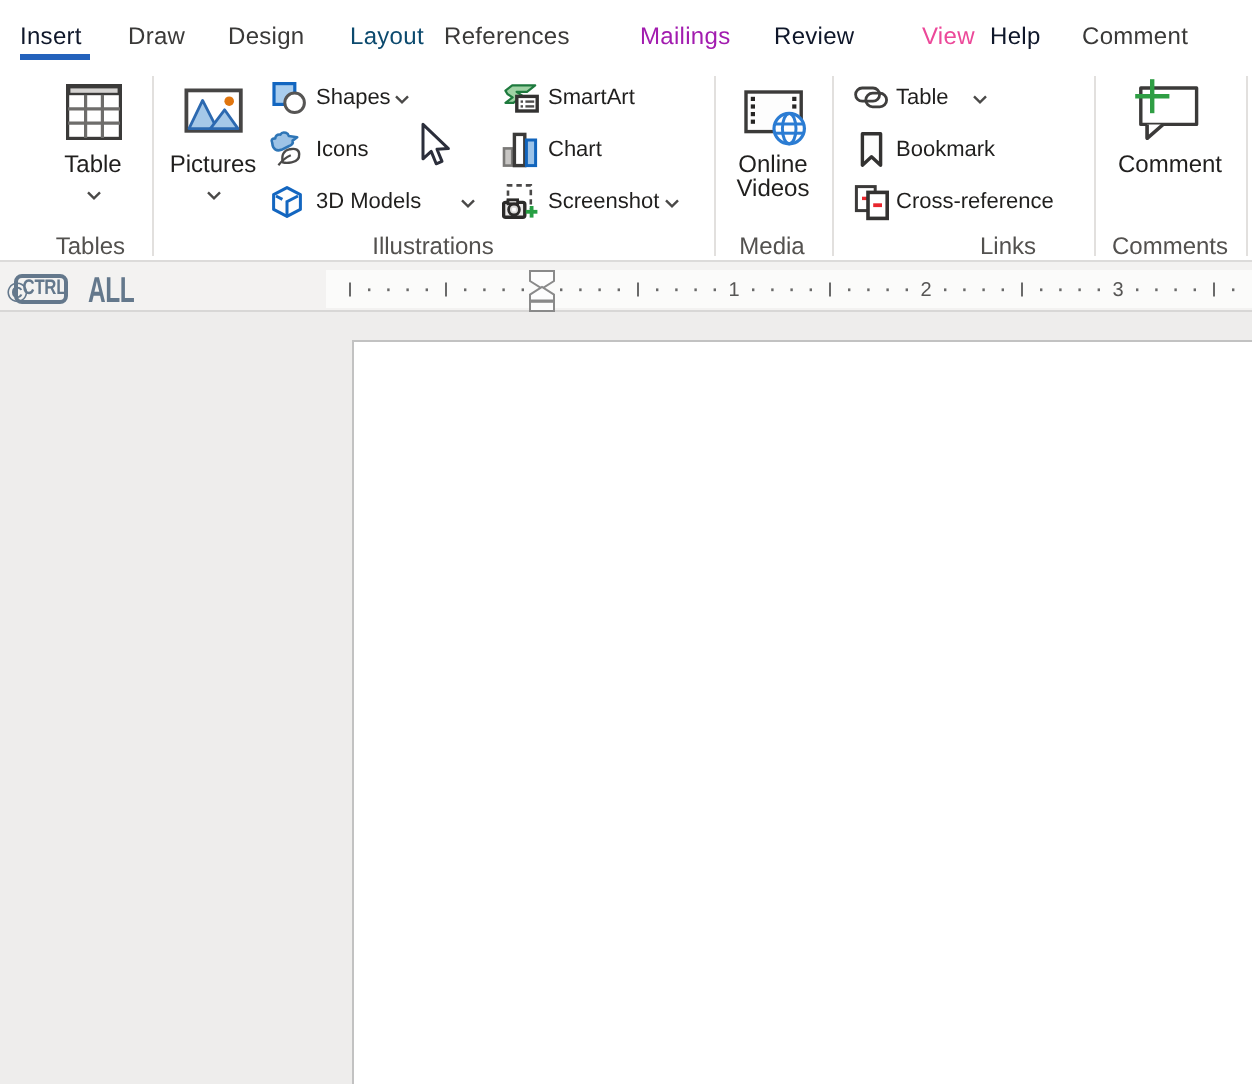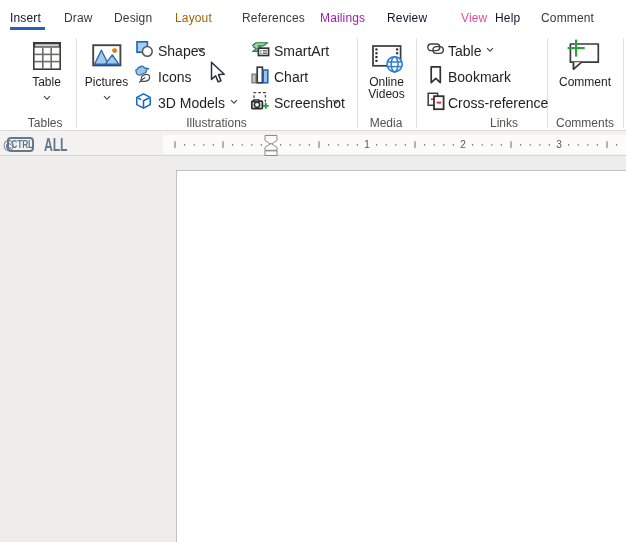--- a/index.html
+++ b/index.html
@@ -1,27 +1,27 @@
 <!DOCTYPE html>
 <html><head><meta charset="utf-8"><style>
 *{margin:0;padding:0;box-sizing:border-box}
 html,body{width:626px;height:542px}
 body{position:relative;font-family:"Liberation Sans",sans-serif;background:#fff;overflow:hidden}
 .abs{position:absolute}
 .tab{position:absolute;top:11px;font-size:12px;letter-spacing:0.15px;color:#3a3938;white-space:nowrap}
-.blabel{position:absolute;font-size:14px;color:#201f1e;white-space:nowrap}
+.blabel{position:absolute;font-size:11px;color:#201f1e;white-space:nowrap}
 .bigtxt{position:absolute;font-size:12px;color:#201f1e;text-align:center;line-height:11.8px;white-space:nowrap}
 .glabel{position:absolute;top:116px;font-size:12px;color:#53514f;text-align:center;white-space:nowrap}
 .sep{position:absolute;top:38px;height:90px;width:1px;background:#e2e0de}
 </style></head><body>
 <div class="tab" style="left:10px;color:#0f172a">Insert</div>
 <div class="tab" style="left:64px;color:#3a3938">Draw</div>
 <div class="tab" style="left:114px;color:#3a3938">Design</div>
-<div class="tab" style="left:175px;color:#a16207">Layout</div>
-<div class="tab" style="left:242px;color:#3a3938">References</div>
+<div class="tab" style="left:175px;color:#0c4a6e">Layout</div>
+<div class="tab" style="left:222px;color:#3a3938">References</div>
 <div class="tab" style="left:320px;color:#a21caf">Mailings</div>
 <div class="tab" style="left:387px;color:#0f172a">Review</div>
 <div class="tab" style="left:461px;color:#ec4899">View</div>
 <div class="tab" style="left:495px;color:#0f172a">Help</div>
 <div class="tab" style="left:541px;color:#3a3938">Comment</div>
 <div class="abs" style="left:9.5px;top:27px;width:35px;height:2.5px;background:#2362bc"></div>
 <div class="sep" style="left:76px"></div>
 <div class="sep" style="left:357px"></div>
 <div class="sep" style="left:416px"></div>
 <div class="sep" style="left:547px"></div>

